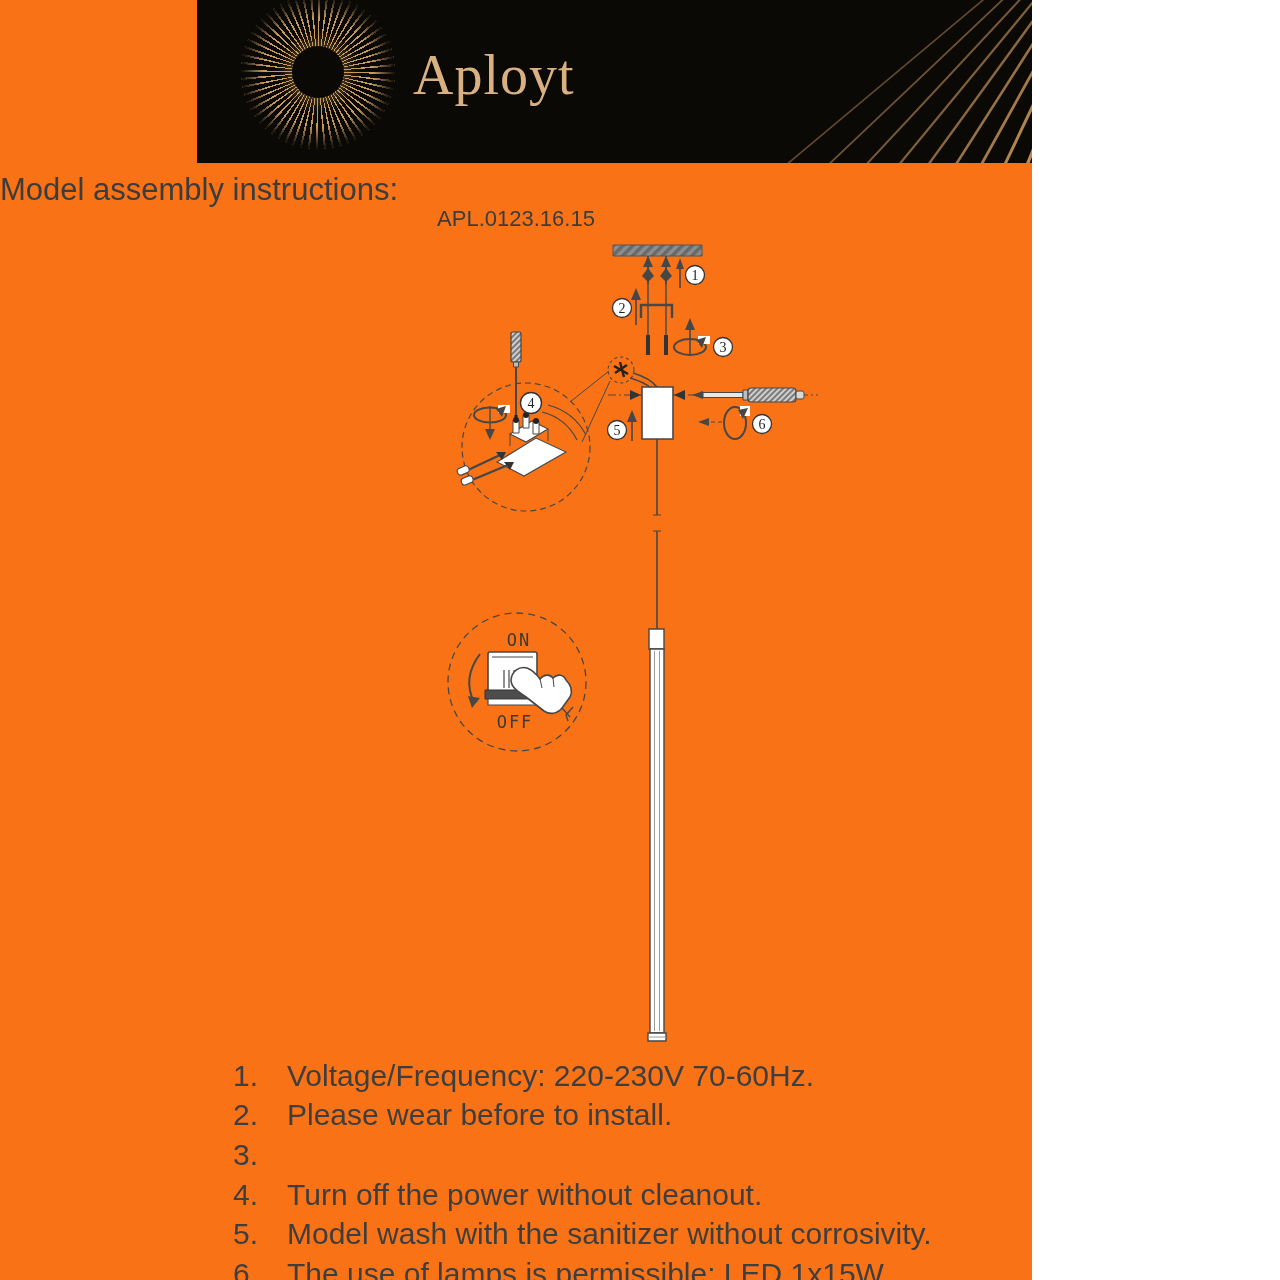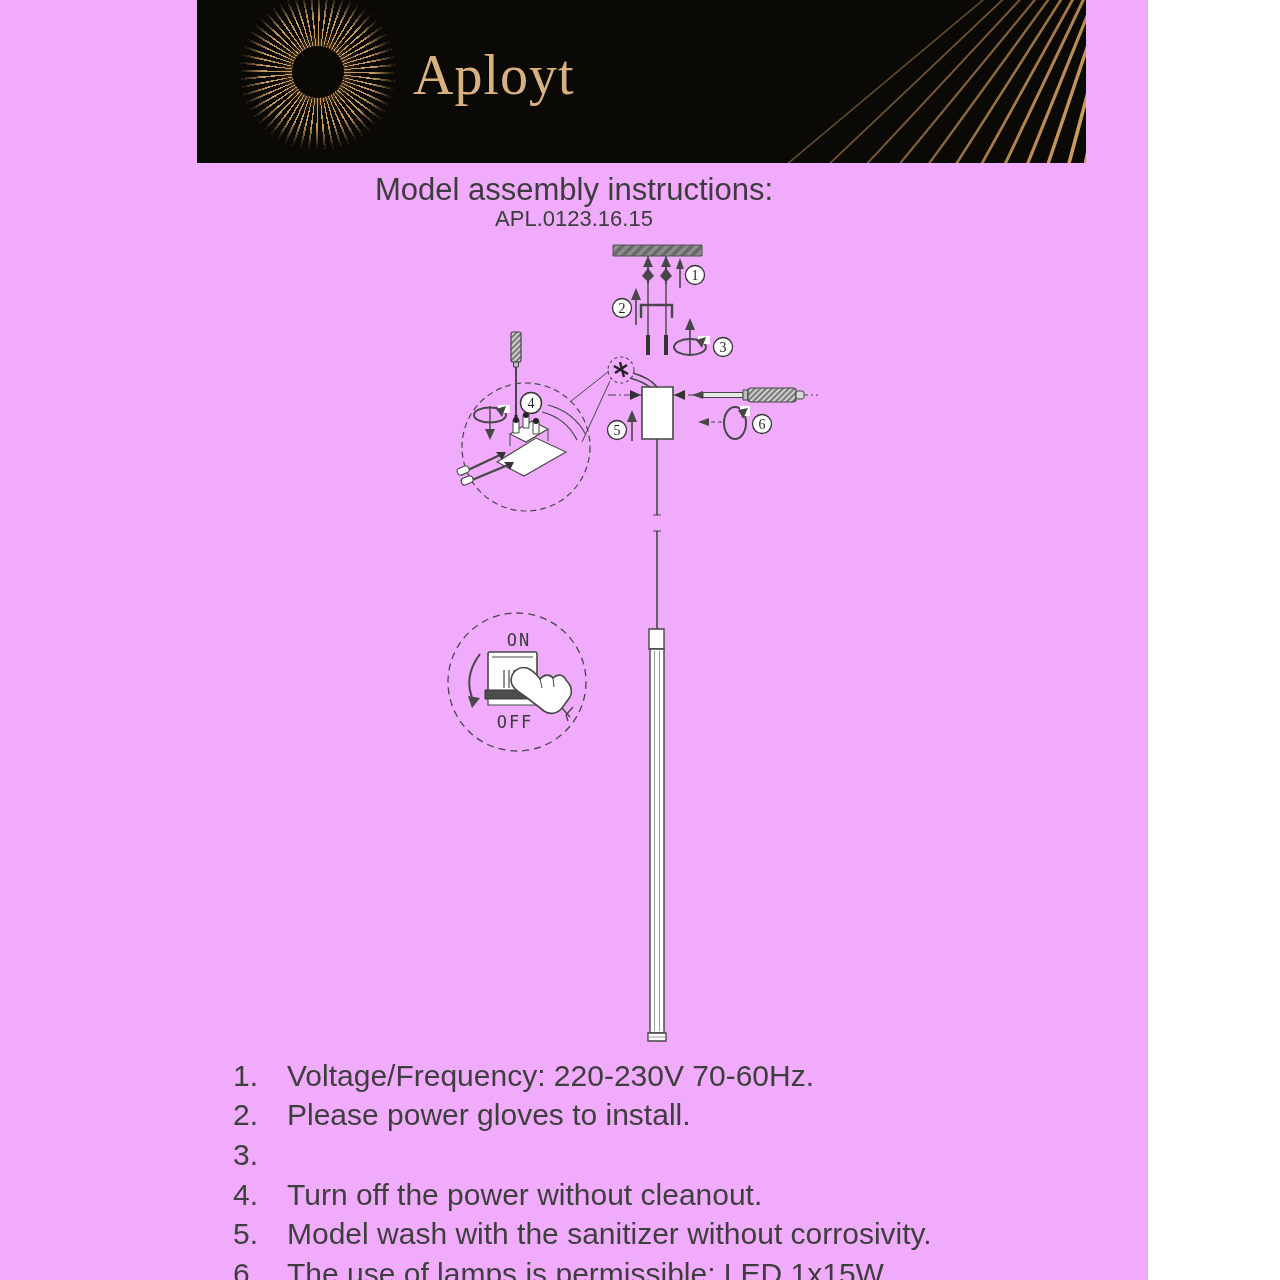--- a/index.html
+++ b/index.html
@@ -1,33 +1,33 @@
 <!DOCTYPE html>
 <html><head>
 <meta charset="utf-8">
 <style>
   html,body{margin:0;padding:0;background:#fff;}
-  .page{position:relative;width:1148px;height:1280px;background:#f0abfc;overflow:hidden;
+  .page{position:relative;width:1032px;height:1280px;background:#f97316;overflow:hidden;
         font-family:"Liberation Sans",sans-serif;}
 
   
   .banner{position:absolute;left:197px;top:0;width:889px;height:163px;background:#0b0906;overflow:hidden;}
   .sunburst{position:absolute;left:44px;top:-5px;width:154px;height:154px;border-radius:50%;
             background:repeating-conic-gradient(#c79a5f 0deg 1.7deg, rgba(11,9,6,0) 1.7deg 6deg);}
   .sunburst::before{content:"";position:absolute;inset:0;border-radius:50%;
             background:radial-gradient(circle, rgba(11,9,6,0) 0 50%, #0b0906 71%);}
   .sunburst::after{content:"";position:absolute;left:50%;top:50%;width:52px;height:52px;
             transform:translate(-50%,-50%);border-radius:50%;background:#0b0906;
             box-shadow:0 0 14px 5px rgba(212,163,95,.38);}
   .brand-name{position:absolute;left:216px;top:0;height:163px;line-height:150px;
             font-family:"Liberation Serif",serif;font-size:56px;letter-spacing:1px;color:#d9b181;}
   .rays{position:absolute;right:0;top:0;}
 
   
-  .title1{position:absolute;left:0;top:172px;width:100%;text-align:center;
+  .title1{position:absolute;left:0;top:172px;width:100%;text-align:left;
           font-size:31px;color:#3c3c3c;}
   .title2{position:absolute;left:0;top:206px;width:100%;text-align:center;
           font-size:22px;color:#3c3c3c;}
 
   
   .diagram{position:absolute;left:440px;top:238px;}
   .diagram *{vector-effect:non-scaling-stroke;}
   text.stepnum{font-family:"Liberation Serif",serif;font-size:14px;fill:#222;}
   text.onoff{font-family:"DejaVu Sans Mono",monospace;font-size:17px;fill:#3a3a3a;letter-spacing:2px;}
 
@@ -275,21 +275,21 @@
     </g>
   </svg>
 
   <ol class="instructions">
     <li>
       <span class="num">1.</span>
       <span class="txt">Voltage/Frequency: 220-230V 70-60Hz.</span>
     </li>
     <li>
       <span class="num">2.</span>
-      <span class="txt">Please power gloves to install.</span>
+      <span class="txt">Please wear before to install.</span>
     </li>
     <li>
       <span class="num">3.</span>
     </li>
     <li>
       <span class="num">4.</span>
       <span class="txt">Turn off the power without cleanout.</span>
     </li>
     <li>
       <span class="num">5.</span>

